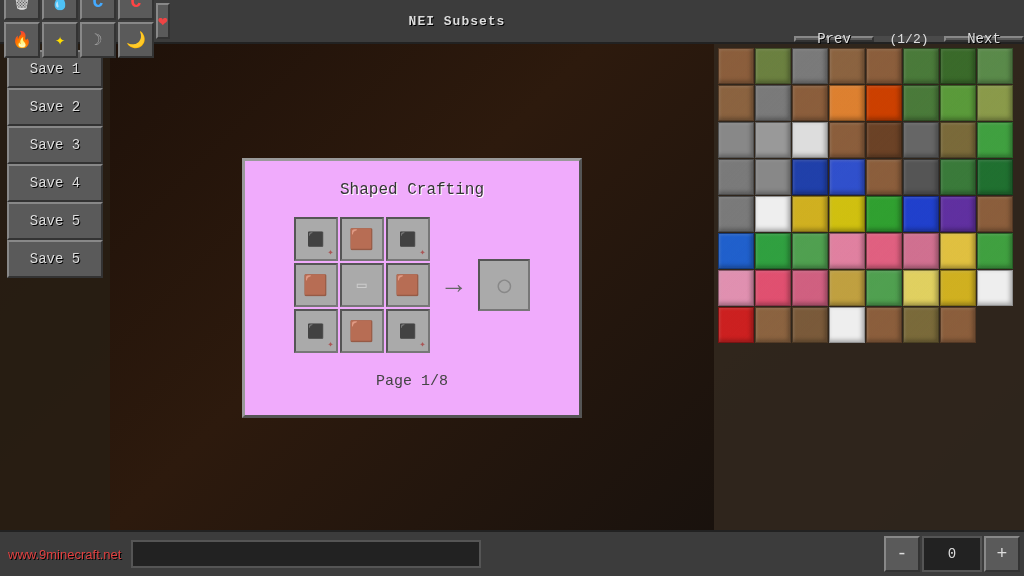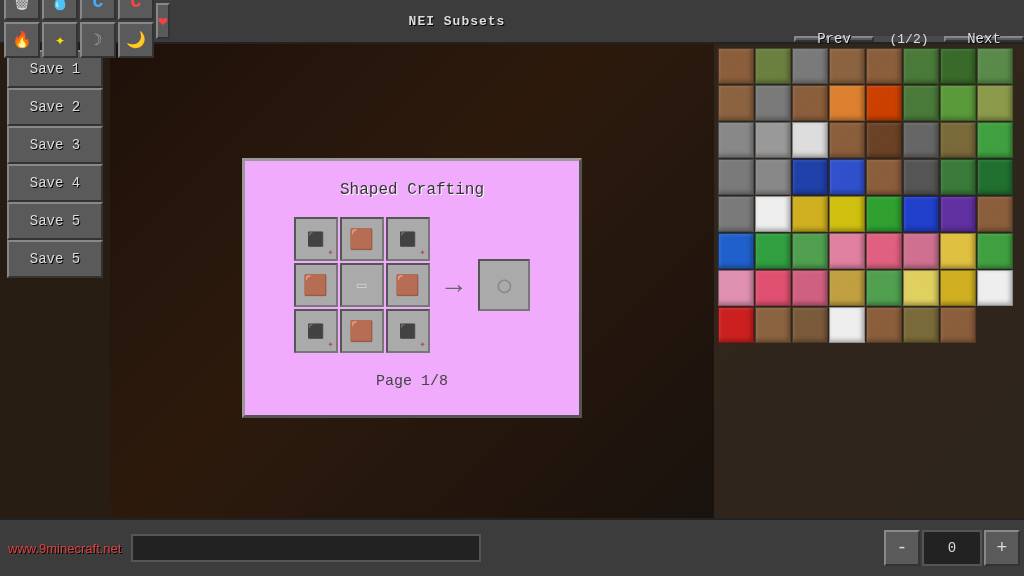--- a/index.html
+++ b/index.html
@@ -248,21 +248,21 @@
       cursor: pointer;
       overflow: hidden;
     }
 
     
     .bottom-bar {
       position: absolute;
       bottom: 0;
       left: 0;
       right: 0;
-      height: 58px;
+      height: 46px;
       background: #3c3c3c;
       border-top: 2px solid #222;
       display: flex;
       align-items: center;
       z-index: 10;
     }
 
     .watermark {
       color: #e04040;
       font-size: 13px;

